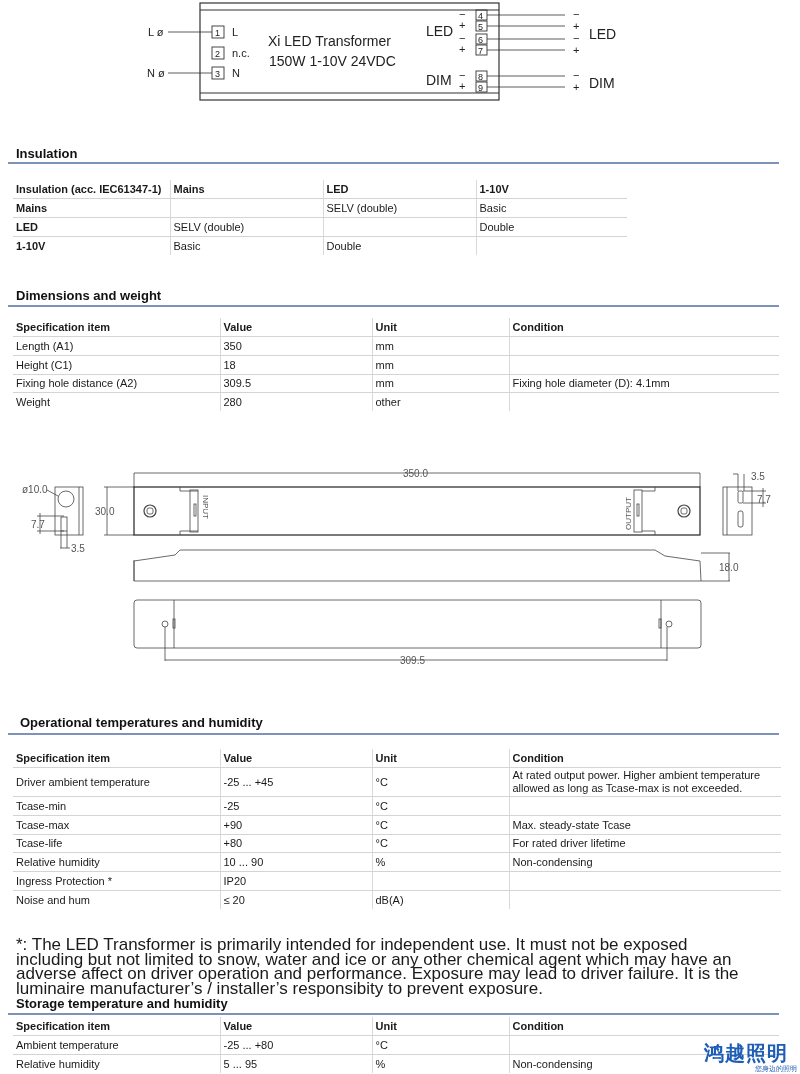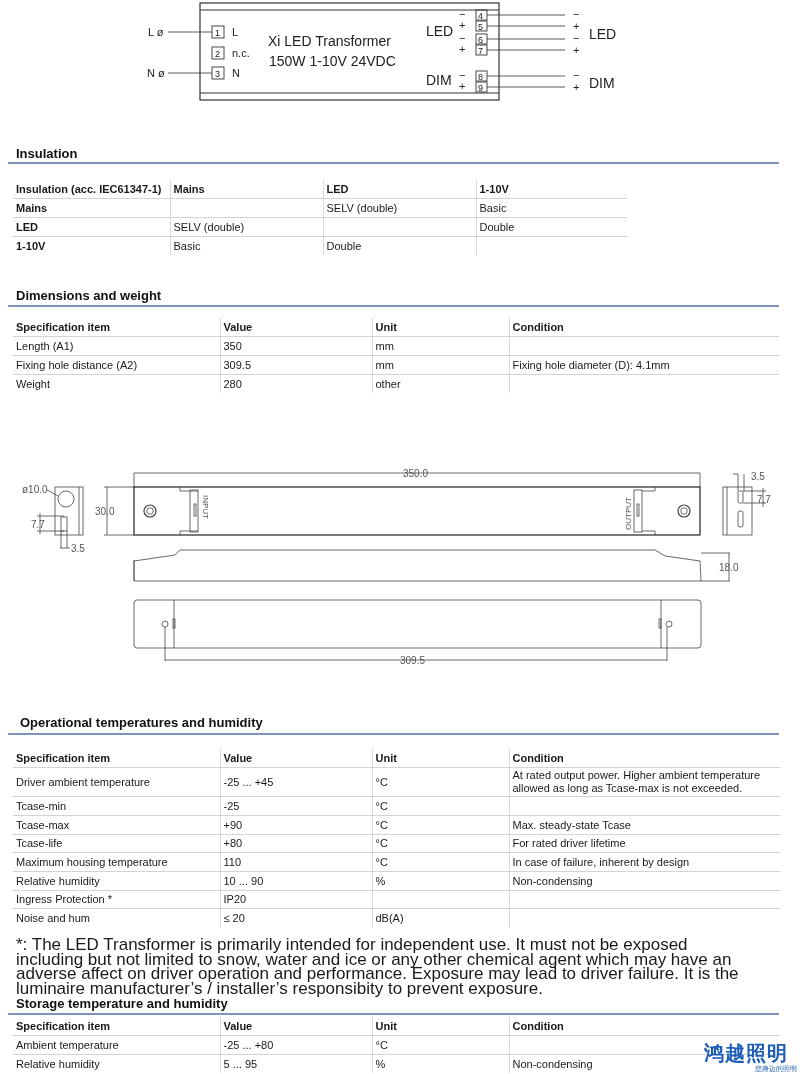--- a/index.html
+++ b/index.html
@@ -159,20 +159,26 @@
     <td>Unit</td>
     <td>Condition</td>
   </tr>
   <tr>
     <td>Length (A1)</td>
     <td>350</td>
     <td>mm</td>
     <td></td>
   </tr>
   <tr>
+    <td>Height (C1)</td>
+    <td>18</td>
+    <td>mm</td>
+    <td></td>
+  </tr>
+  <tr>
     <td>Fixing hole distance (A2)</td>
     <td>309.5</td>
     <td>mm</td>
     <td>Fixing hole diameter (D): 4.1mm</td>
   </tr>
   <tr>
     <td>Weight</td>
     <td>280</td>
     <td>other</td>
     <td></td>
@@ -296,26 +302,20 @@
     <td>°C</td>
     <td>Max. steady-state Tcase</td>
   </tr>
   <tr>
     <td>Tcase-life</td>
     <td>+80</td>
     <td>°C</td>
     <td>For rated driver lifetime</td>
   </tr>
   <tr>
-    <td>Maximum housing temperature</td>
-    <td>110</td>
-    <td>°C</td>
-    <td>In case of failure, inherent by design</td>
-  </tr>
-  <tr>
     <td>Relative humidity</td>
     <td>10 ... 90</td>
     <td>%</td>
     <td>Non-condensing</td>
   </tr>
   <tr>
     <td>Ingress Protection *</td>
     <td>IP20</td>
     <td></td>
     <td></td>

